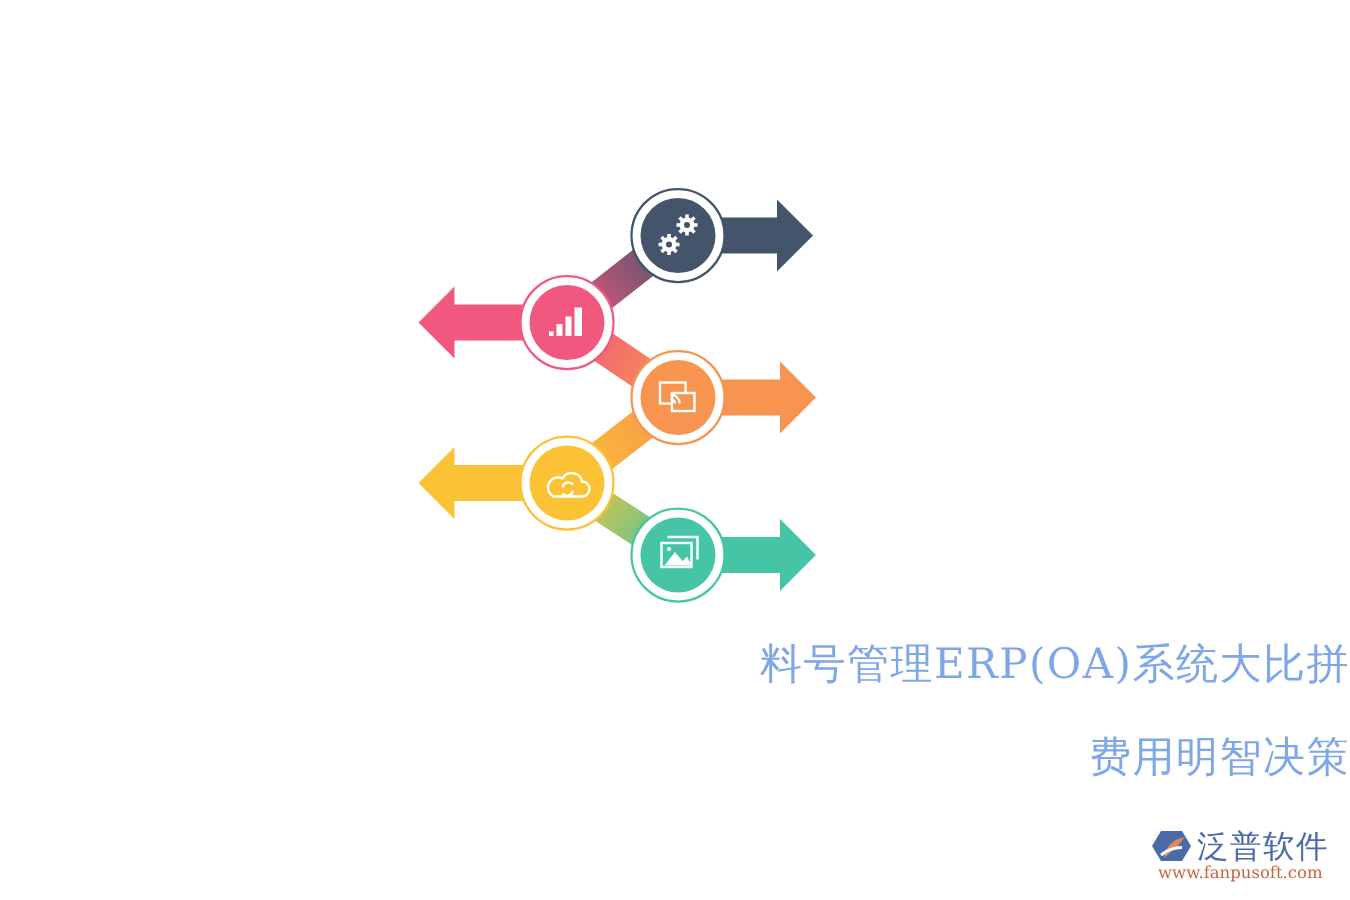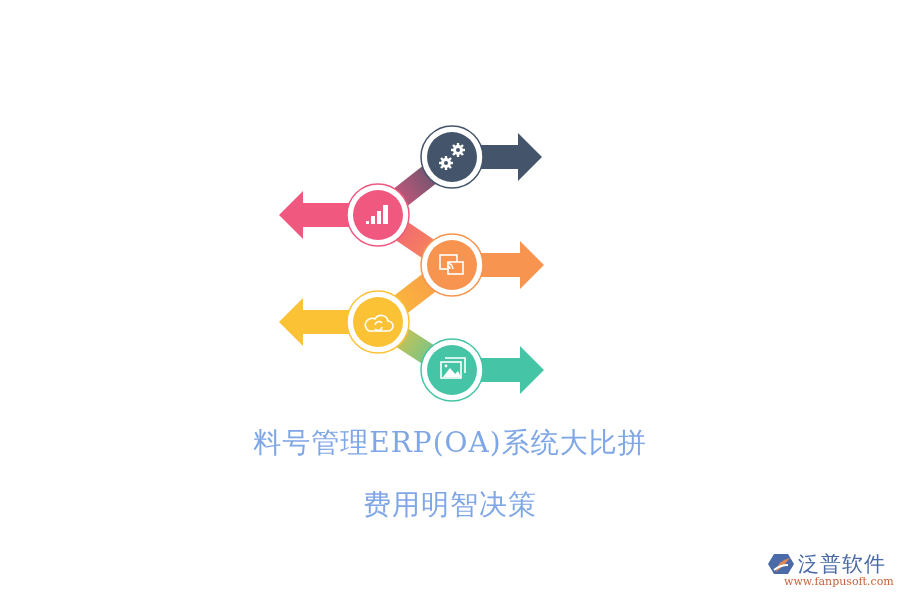--- a/index.html
+++ b/index.html
@@ -1,23 +1,23 @@
 <!DOCTYPE html>
 <html><head>
 <meta charset="utf-8">
 <style>
   html,body{margin:0;padding:0;background:#ffffff;}
   body{width:900px;height:600px;position:relative;overflow:hidden;font-family:"DejaVu Serif","Liberation Serif",serif;}
   #diagram{position:absolute;left:0;top:0;width:900px;height:600px;}
-  .title{position:absolute;left:0;width:900px;text-align:center;color:#7fa6e6;font-size:28px;letter-spacing:1px;}
+  .title{position:absolute;left:0;width:900px;text-align:right;color:#7fa6e6;font-size:28px;letter-spacing:1px;}
   #title1{top:424px;}
   #title2{top:466px;margin-top:20px;}
   #logo{position:absolute;left:768px;top:550px;width:126px;height:40px;}
   #logo-text{position:absolute;left:30px;top:0;font-family:"DejaVu Sans","Liberation Sans",sans-serif;font-size:21px;color:#4a6aa8;letter-spacing:1px;}
-  #logo-url{position:absolute;left:16px;top:25px;font-family:"DejaVu Serif","Liberation Serif",serif;font-size:11px;color:#c8623a;}
+  #logo-url{position:absolute;left:4px;top:25px;font-family:"DejaVu Serif","Liberation Serif",serif;font-size:11px;color:#c8623a;}
 </style>
 </head>
 <body>
 
 <svg id="diagram" width="900" height="600" viewBox="0 0 900 600">
   <defs>
     <linearGradient id="g12" x1="452" y1="157" x2="378" y2="215" gradientUnits="userSpaceOnUse">
       <stop offset="0" stop-color="#44546a"></stop>
         <stop offset="1" stop-color="#f0587f"></stop>
     </linearGradient>

